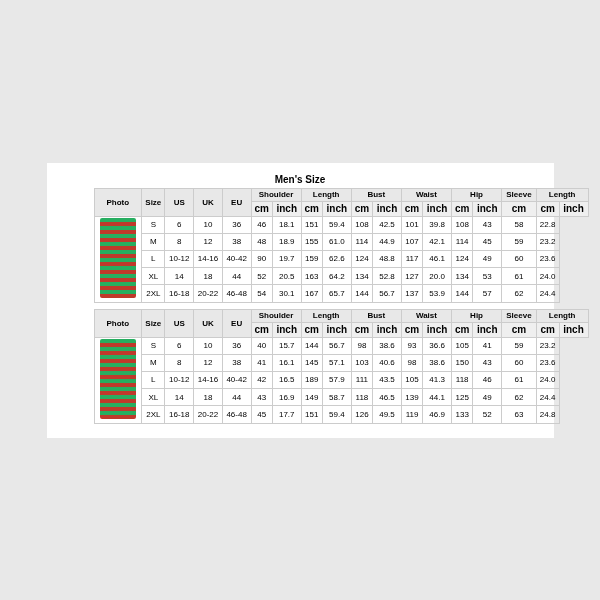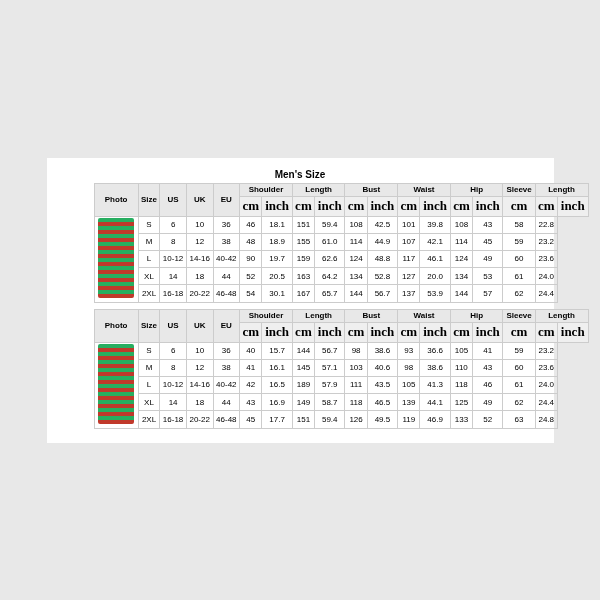--- a/index.html
+++ b/index.html
@@ -62,22 +62,21 @@
       background: repeating-linear-gradient(
         0deg,
         #c0392b 0px, #c0392b 4px,
         #27ae60 4px, #27ae60 8px
       );
       display: inline-block;
       border-radius: 2px;
     }
     .unit-row th {
       background: #efefef;
-      font-size: 13px;
-      font-family: Liberation Serif, serif;
+      font-size: 10px;
     }
   </style>
 </head>
 <body>
 
 <div class="container">
 
   <div class="section-title">Men's Size</div>
   <table>
     <thead>
@@ -264,21 +263,21 @@
           <td>12</td>
           <td>38</td>
           <td>41</td>
           <td>16.1</td>
           <td>145</td>
           <td>57.1</td>
           <td>103</td>
           <td>40.6</td>
           <td>98</td>
           <td>38.6</td>
-          <td>110</td>
+          <td>150</td>
           <td>43</td>
           <td>60</td>
           <td>23.6</td>
         </tr>
         <tr>
           <td>L</td>
           <td>10-12</td>
           <td>14-16</td>
           <td>40-42</td>
           <td>42</td>

